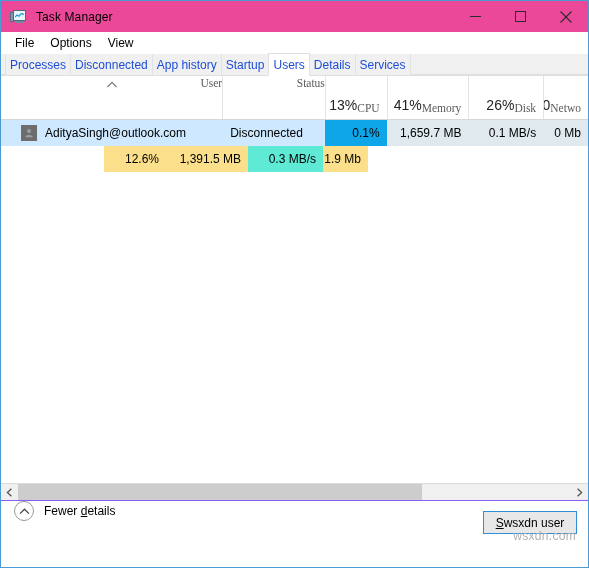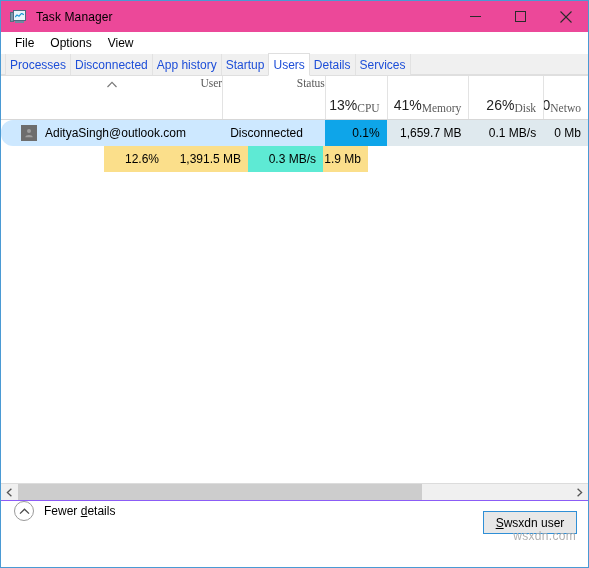--- a/index.html
+++ b/index.html
@@ -175,21 +175,21 @@
   }
 
   
   .row {
     display: flex;
     align-items: stretch;
     height: 26px;
     font-size: 12px;
     color: #000000;
   }
-  .row.selected { background: #cde8ff; border-radius: 12px; }
+  .row.selected { background: #cde8ff; }
   .cell {
     display: flex;
     align-items: center;
     overflow: hidden;
     white-space: nowrap;
   }
   .cell.left { padding-left: 8px; }
   .cell.right { justify-content: flex-end; padding-right: 7px; }
 
   .expander {

